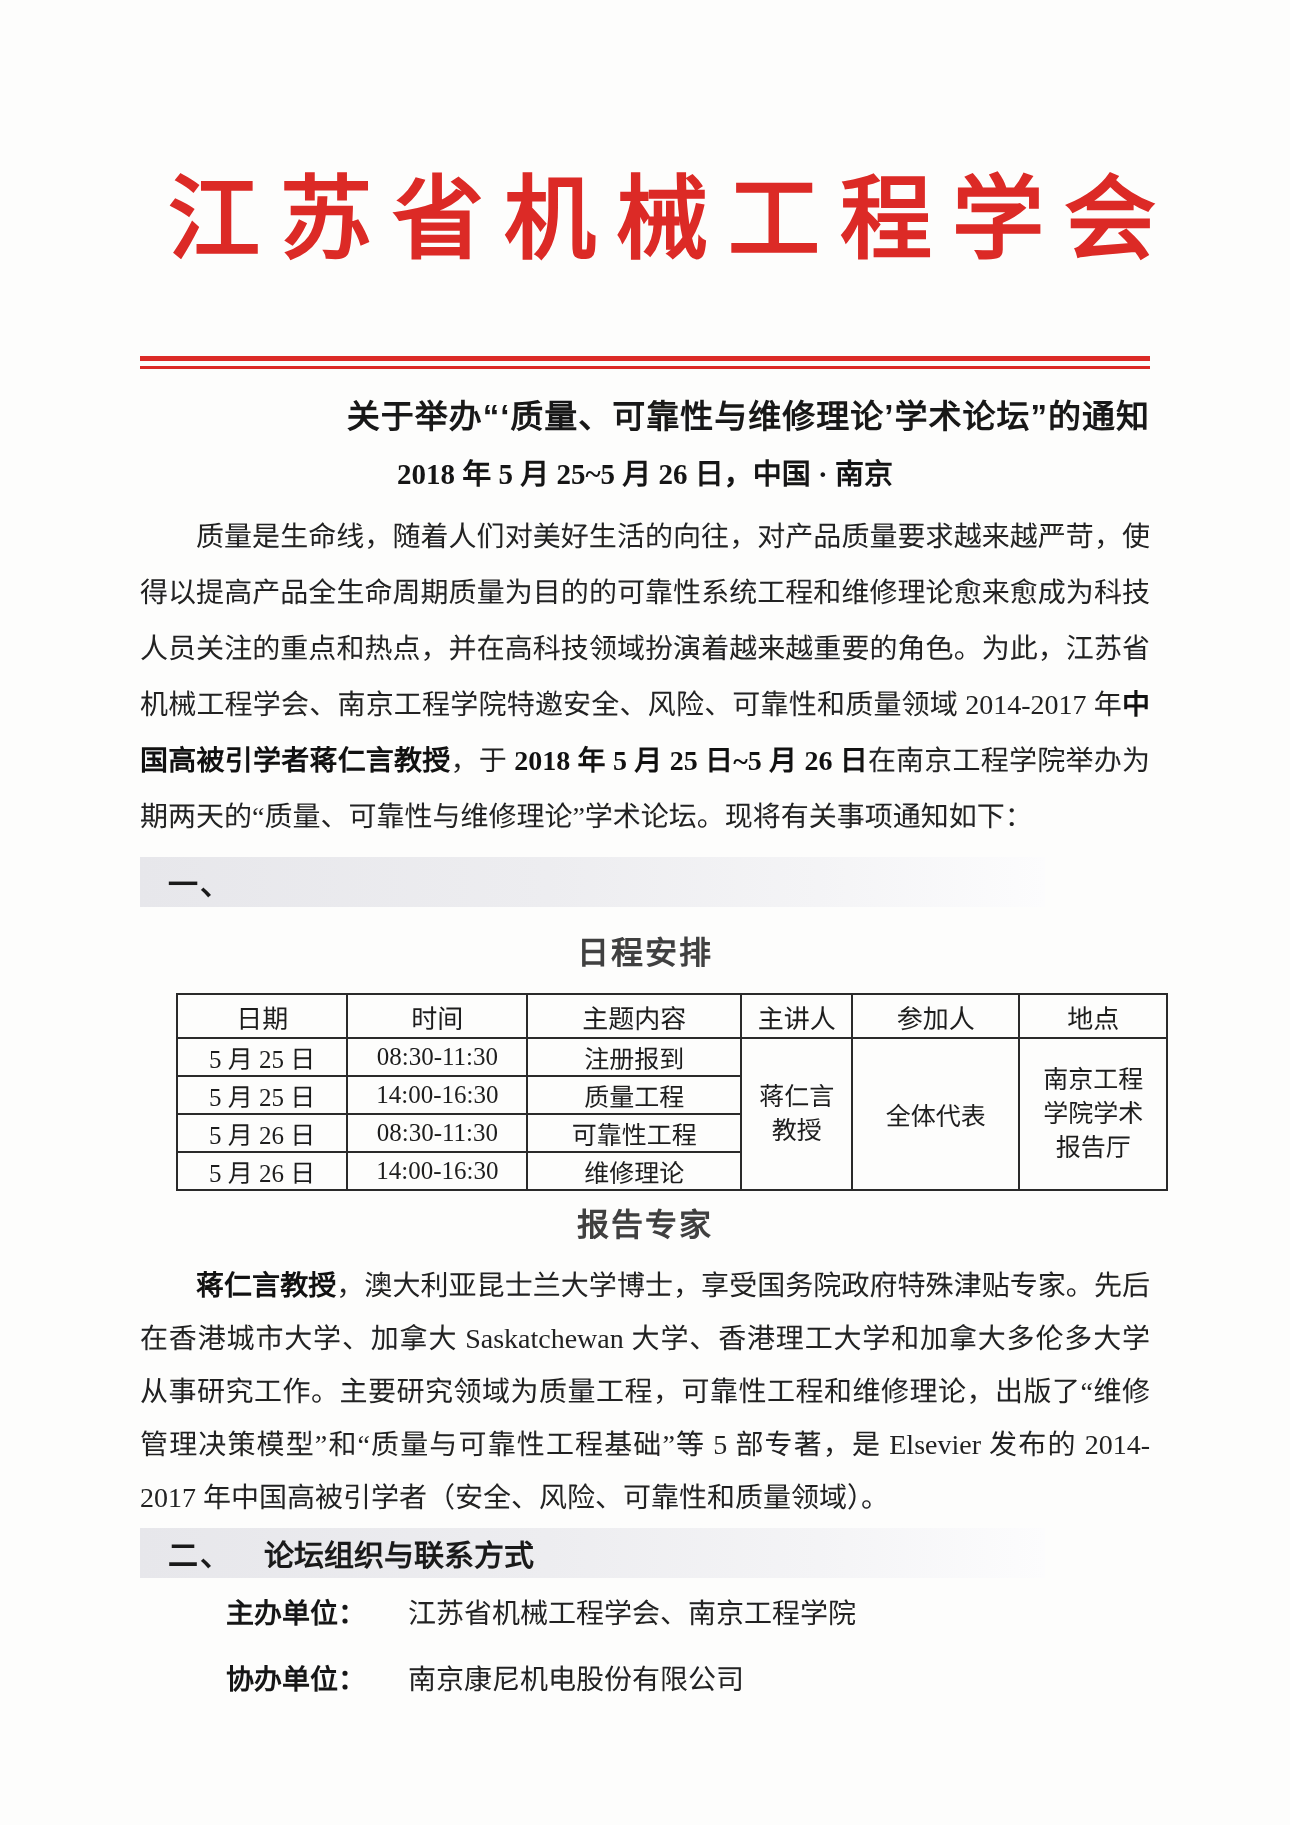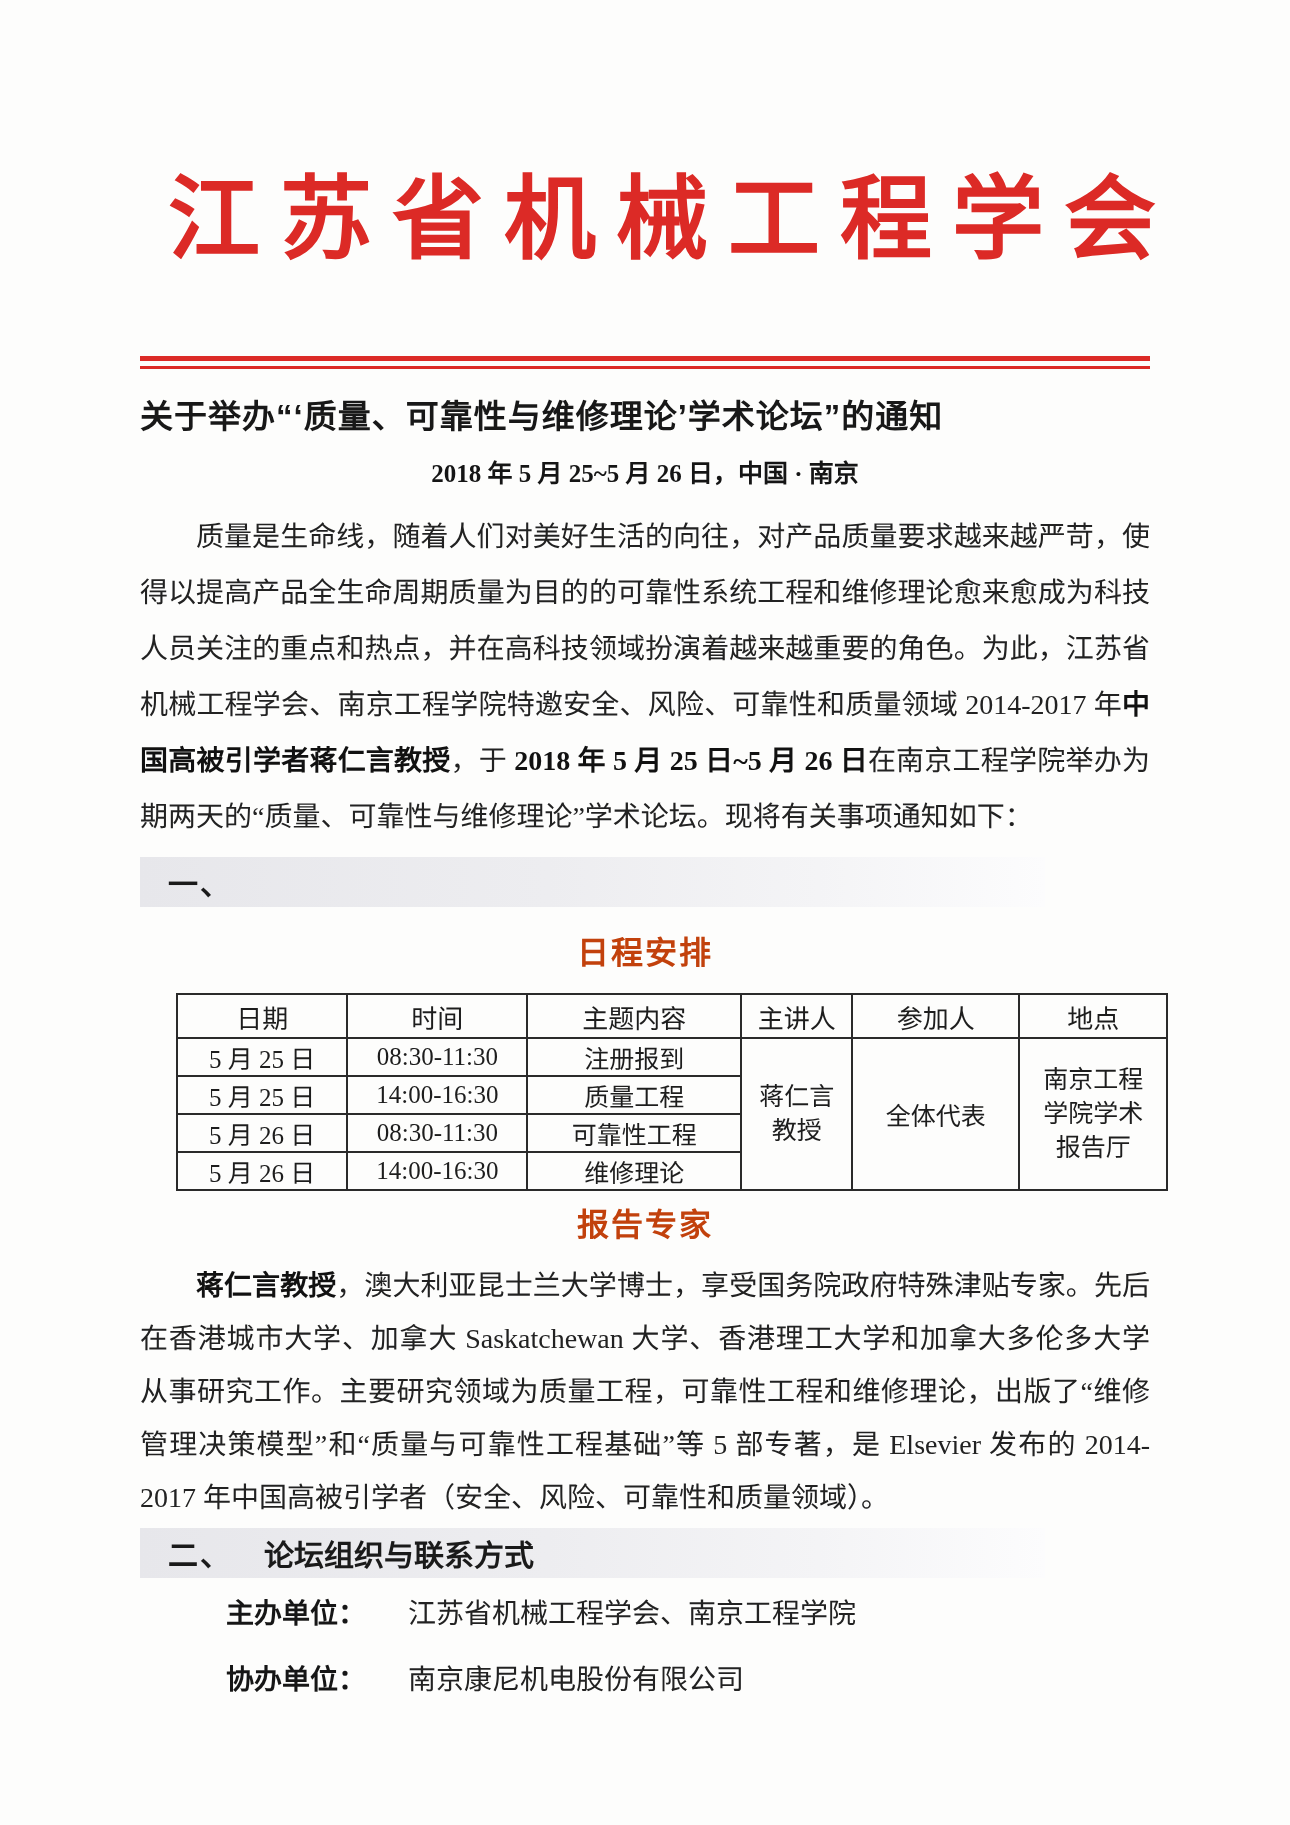--- a/index.html
+++ b/index.html
@@ -28,33 +28,33 @@
     white-space: nowrap;
   }
   .red-rule {
     margin-top: 66px;
     height: 13px;
     border-top: 5px solid var(--accent-red, #dc2a26);
     border-bottom: 3px solid var(--accent-red, #dc2a26);
   }
   .notice-title {
     margin-top: 24px;
-    text-align: left;
+    text-align: right;
     font-family: "Liberation Sans", "DejaVu Sans", sans-serif;
     font-weight: 700;
     font-size: 33px;
     line-height: 48px;
     color: #181818;
     letter-spacing: 1px;
   }
   .date-line {
     margin-top: 12px;
     text-align: center;
     font-weight: bold;
-    font-size: 25px;
+    font-size: 29px;
     line-height: 42px;
     color: #151515;
   }
   
   .body-par {
     font-size: 28px;
     text-align: justify;
     text-indent: 2em;
     color: #222222;
   }
@@ -80,21 +80,21 @@
   }
   .bar-1 { margin-top: 12px; }
   .bar-2 { margin-top: 4px; }
   .sec-num { margin-right: 32px; letter-spacing: 2px; }
   
   .sub-heading {
     text-align: center;
     font-size: 32px;
     line-height: 44px;
     font-weight: 600;
-    color: #c2410c;
+    color: #404040;
     letter-spacing: 2px;
   }
   .sched-subtitle { margin-top: 24px; }
   .experts-subtitle { margin-top: 12px; }
   
   .sched-table {
     margin-top: 18px;
     margin-left: 36px;
     border-collapse: collapse;
     width: 992px;

